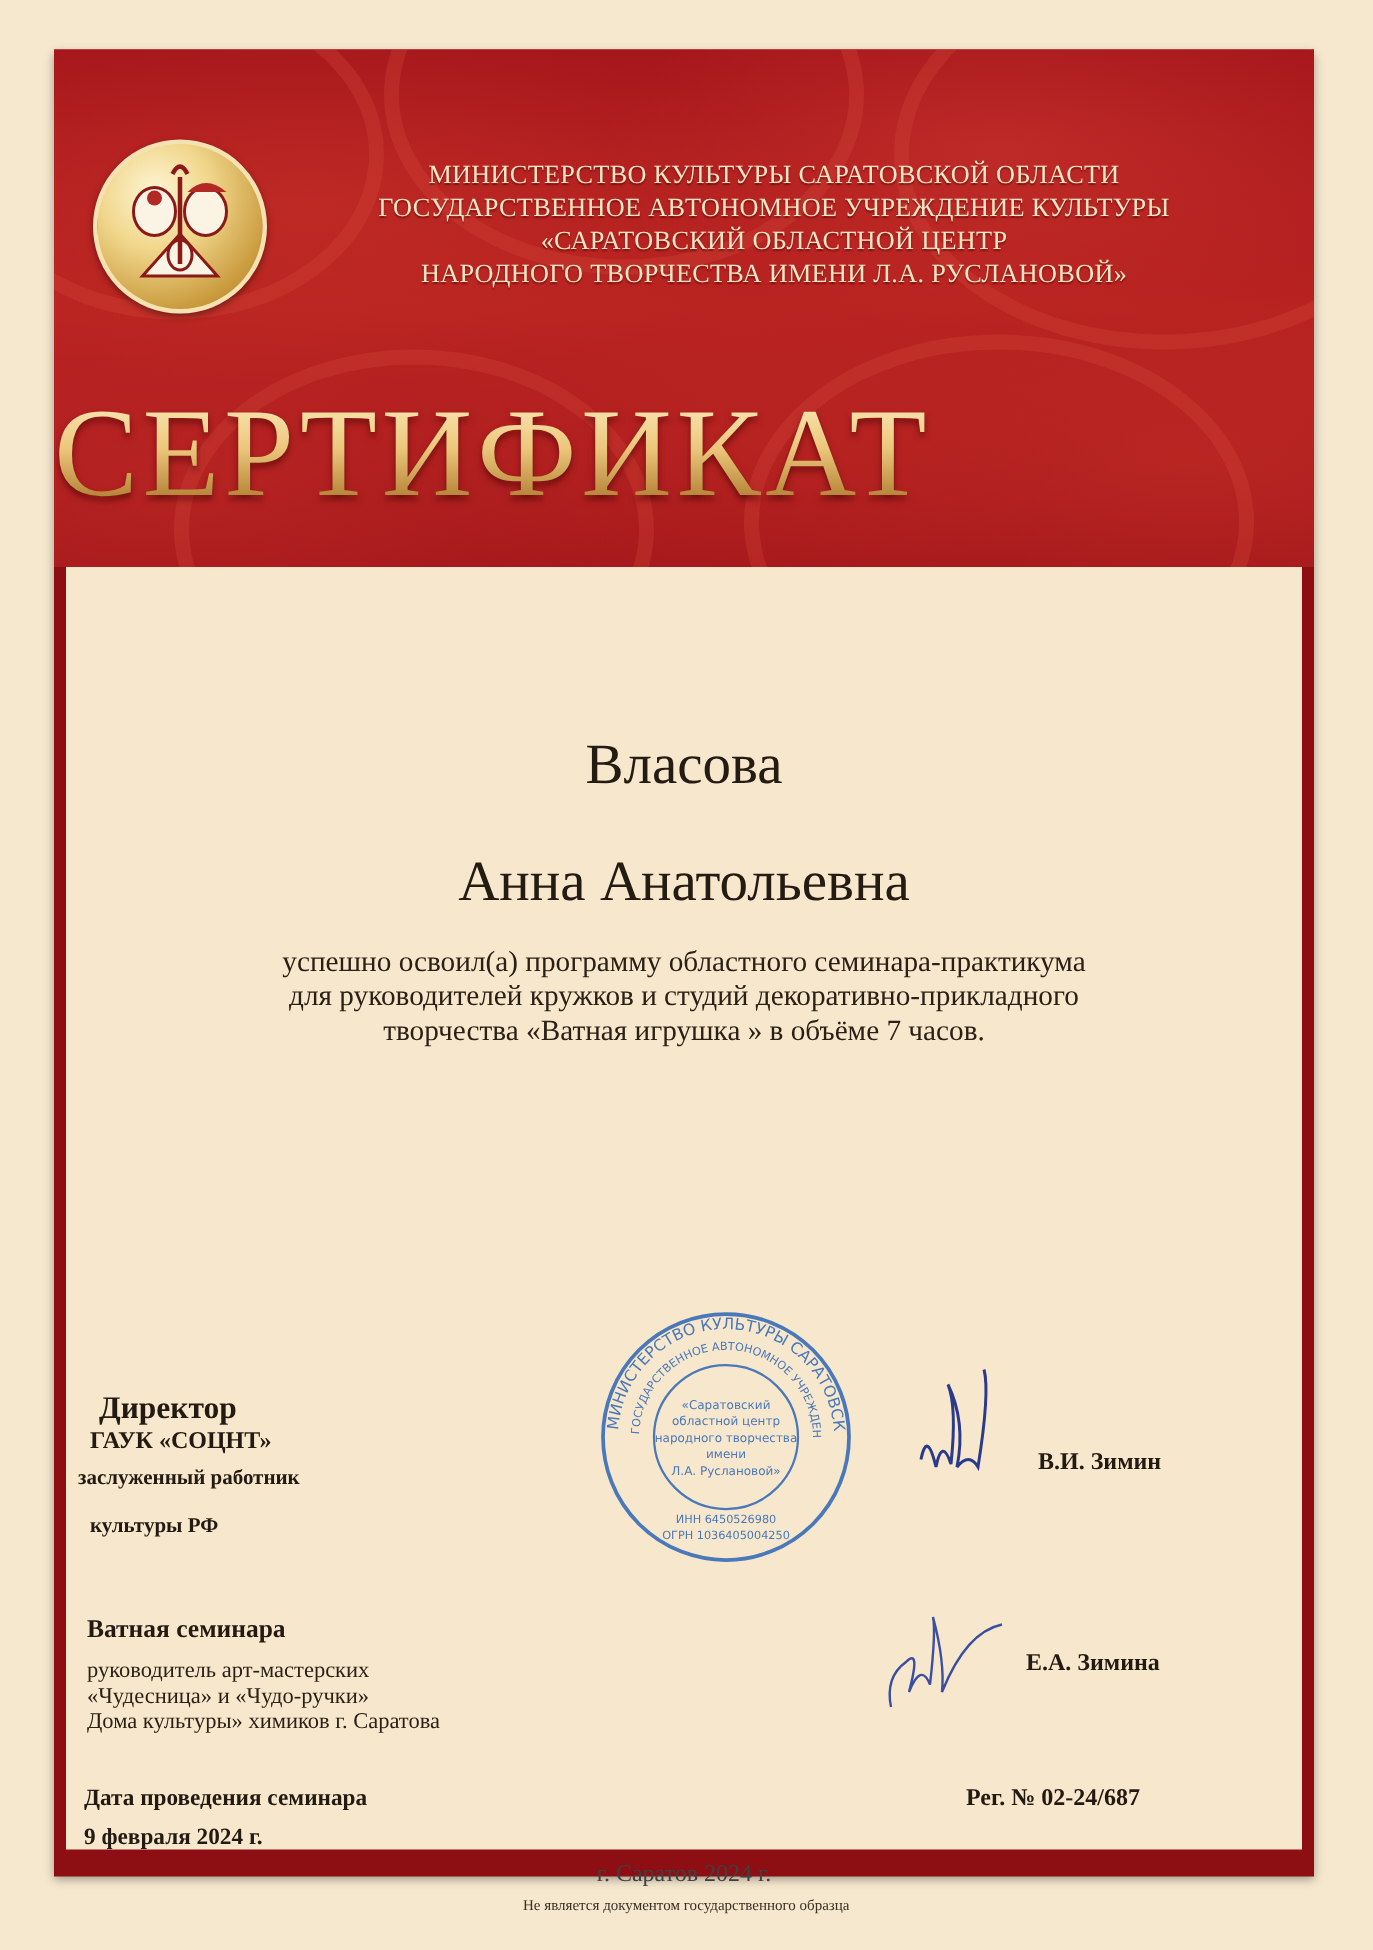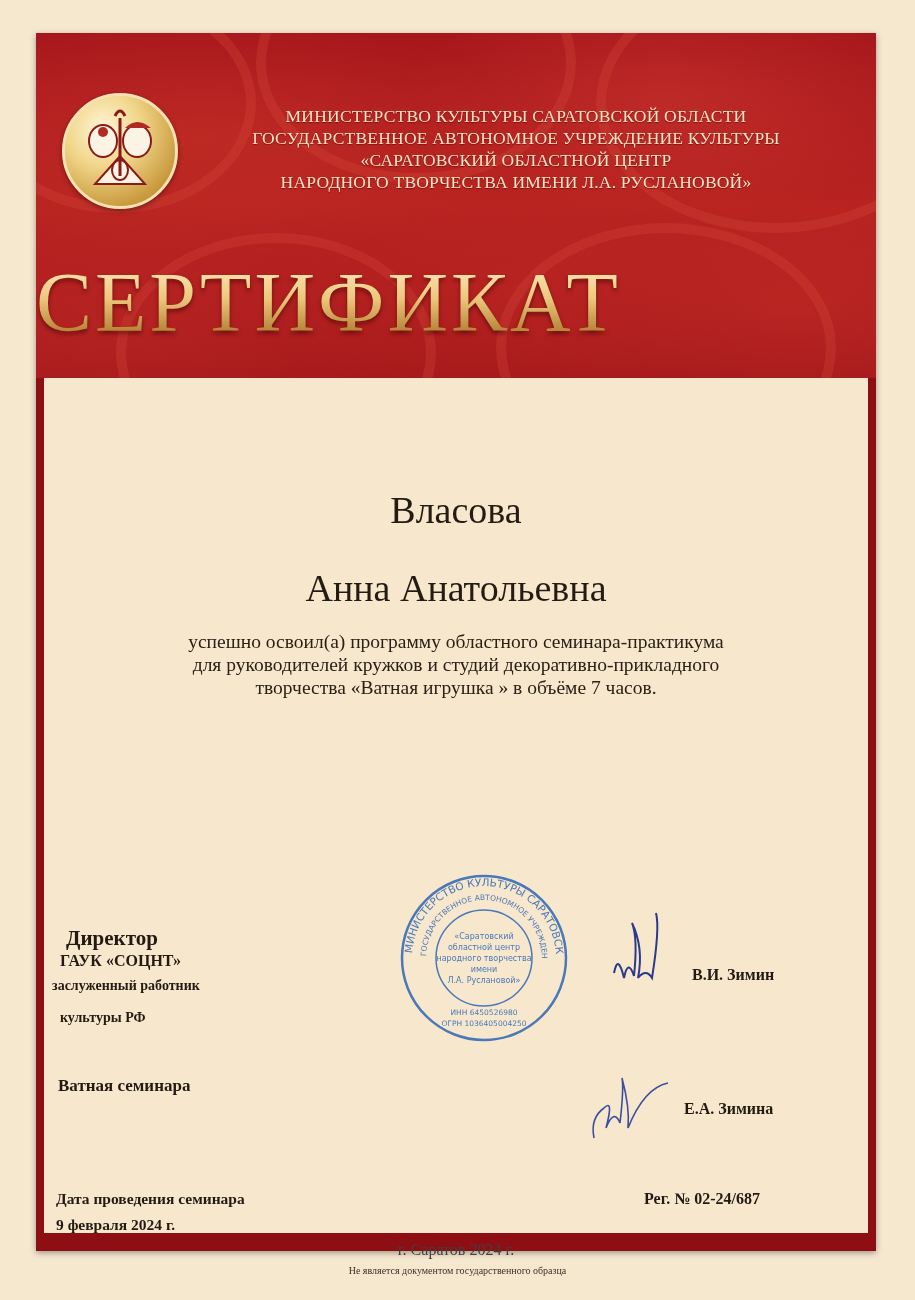--- a/index.html
+++ b/index.html
@@ -148,20 +148,25 @@
         <text x="85" y="153" font-size="7.5">ОГРН 1036405004250</text>
       </g>
     </svg>
 
     <svg class="sign" style="left:560px;top:530px;" width="70" height="90" viewBox="0 0 70 90">
       <path d="M10 65 Q14 45 20 70 Q24 50 30 68 Q34 30 28 15 Q40 40 34 70 Q42 60 48 70 Q56 20 52 5" stroke="#2b3a8a" stroke-width="2" fill="none"></path>
     </svg>
     <div class="sig-left name1">В.И. Зимин</div>
 
     <div class="sig-left ped-title">Ватная семинара</div>
+    <div class="ped-role">
+      <div>руководитель арт-мастерских</div>
+      <div>«Чудесница» и «Чудо-ручки»</div>
+      <div>Дома культуры» химиков г. Саратова</div>
+    </div>
 
     <svg class="sign" style="left:540px;top:690px;" width="90" height="80" viewBox="0 0 90 80">
       <path d="M10 70 Q6 50 20 40 Q30 30 22 60 Q30 40 36 55 Q40 20 38 10 Q46 40 44 60 Q60 20 84 15" stroke="#3a4fa0" stroke-width="1.6" fill="none"></path>
     </svg>
     <div class="sig-left name2">Е.А. Зимина</div>
 
     <div class="sig-left date-label">Дата проведения семинара</div>
     <div class="sig-left date-val">9 февраля 2024 г.</div>
     <div class="sig-left reg">Рег. № 02-24/687</div>
     <div class="city">г. Саратов 2024 г.</div>

